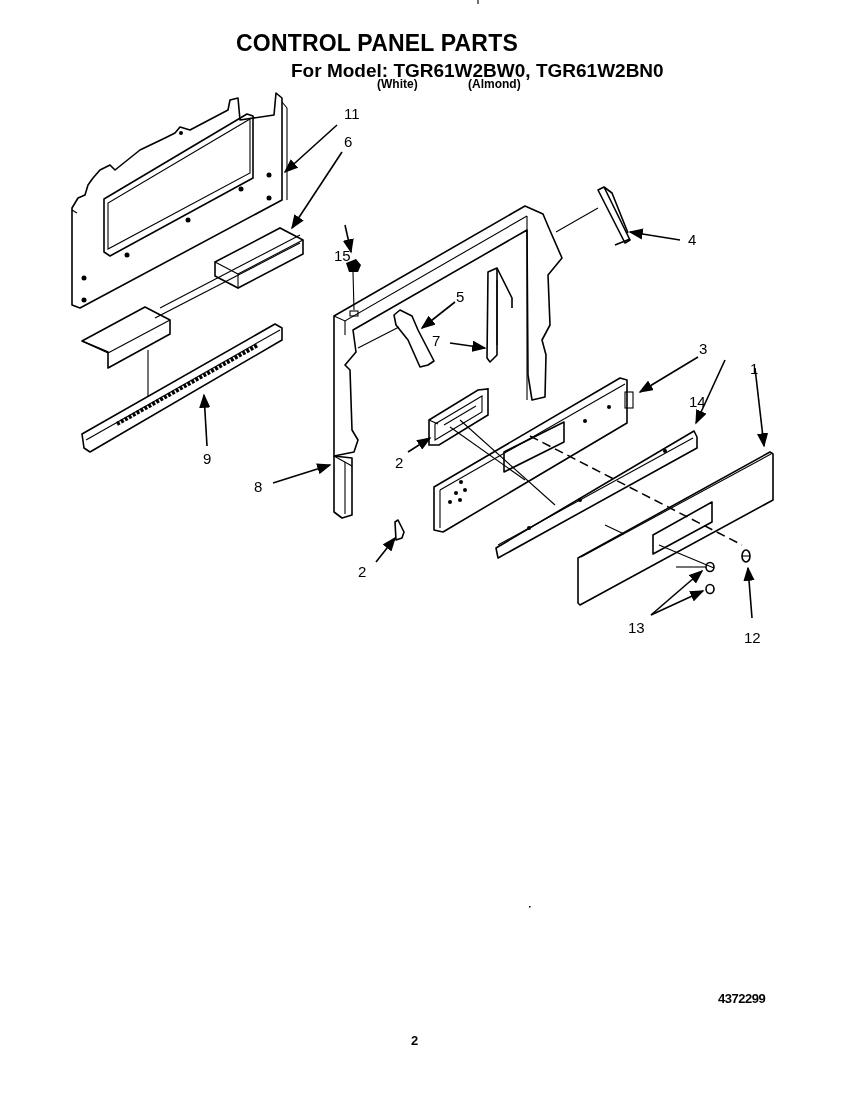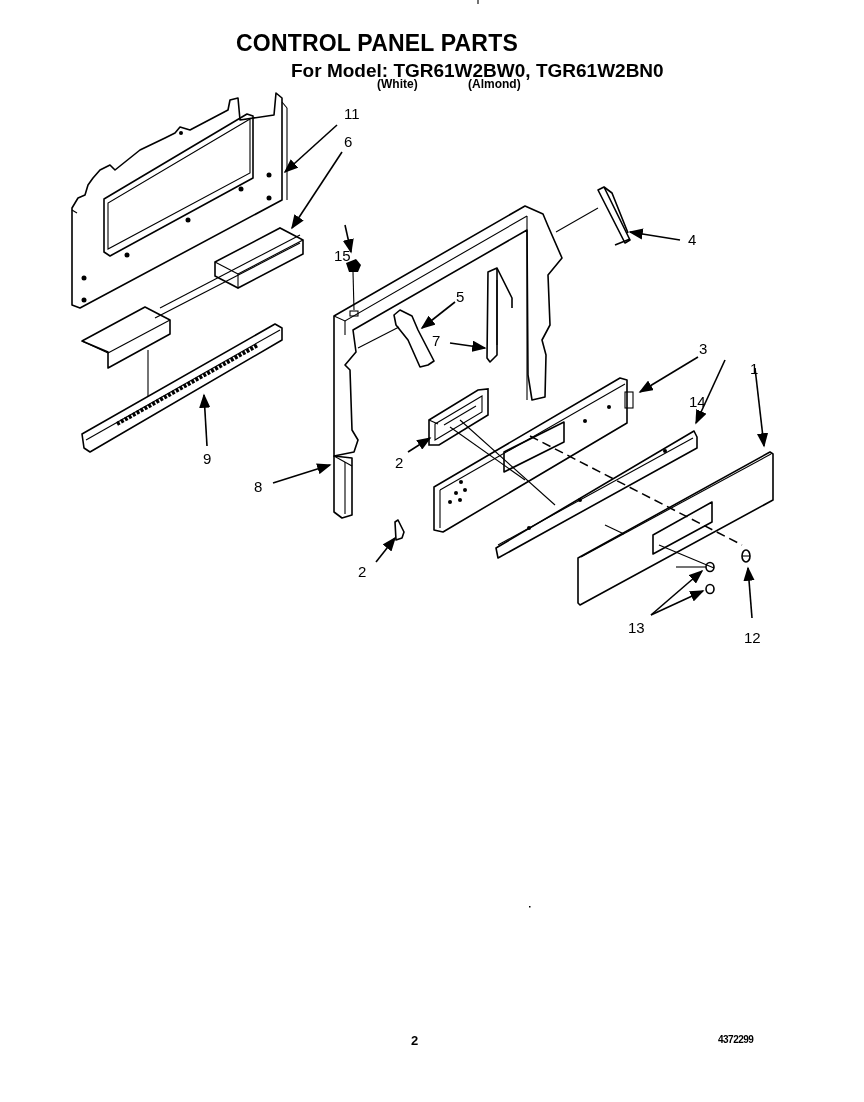--- a/index.html
+++ b/index.html
@@ -8,21 +8,21 @@
     .title { position: absolute; left: 0; width: 760px; top: 30px; text-align: center;
              font-weight: bold; font-size: 23px; letter-spacing: 0.2px; }
     .title span { position: relative; left: -3px; }
     .model { position: absolute; left: 291px; top: 60px; font-weight: bold; font-size: 19px; }
     .variant { position: absolute; top: 77px; font-weight: bold; font-size: 12px; }
     .v-white { left: 377px; }
     .v-almond { left: 468px; }
     .diagram { position: absolute; left: 0; top: 0; width: 864px; height: 1102px; }
     .callout { position: absolute; font-weight: normal; font-size: 15px; line-height: 1; }
     .footer-page { position: absolute; left: 411px; top: 1033px; font-weight: bold; font-size: 13px; }
-    .footer-doc { position: absolute; left: 718px; top: 1034px; font-weight: bold; font-size: 10px; letter-spacing: -0.5px; }
+    .footer-doc { position: absolute; left: 718px; top: 991px; font-weight: bold; font-size: 13px; letter-spacing: -0.5px; }
     svg .ln { stroke: #000; stroke-width: 1.6; fill: none; stroke-linejoin: round; }
     svg .thin { stroke: #000; stroke-width: 1.1; fill: none; }
     svg .fillw { stroke: #000; stroke-width: 1.6; fill: #fff; }
     svg .dash { stroke: #000; stroke-width: 1.5; fill: none; stroke-dasharray: 9 5; }
     svg .arrow { stroke: #000; stroke-width: 1.6; fill: none; }
     svg .dot { fill: #000; }
   </style>
 </head>
 <body>
 

